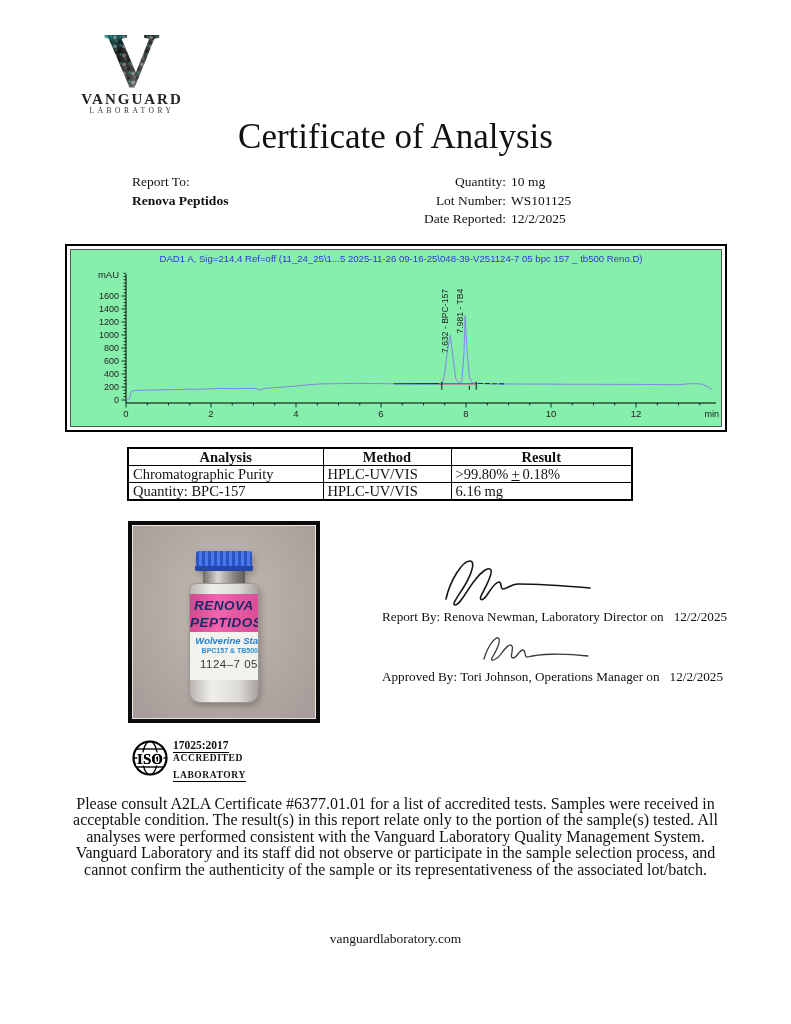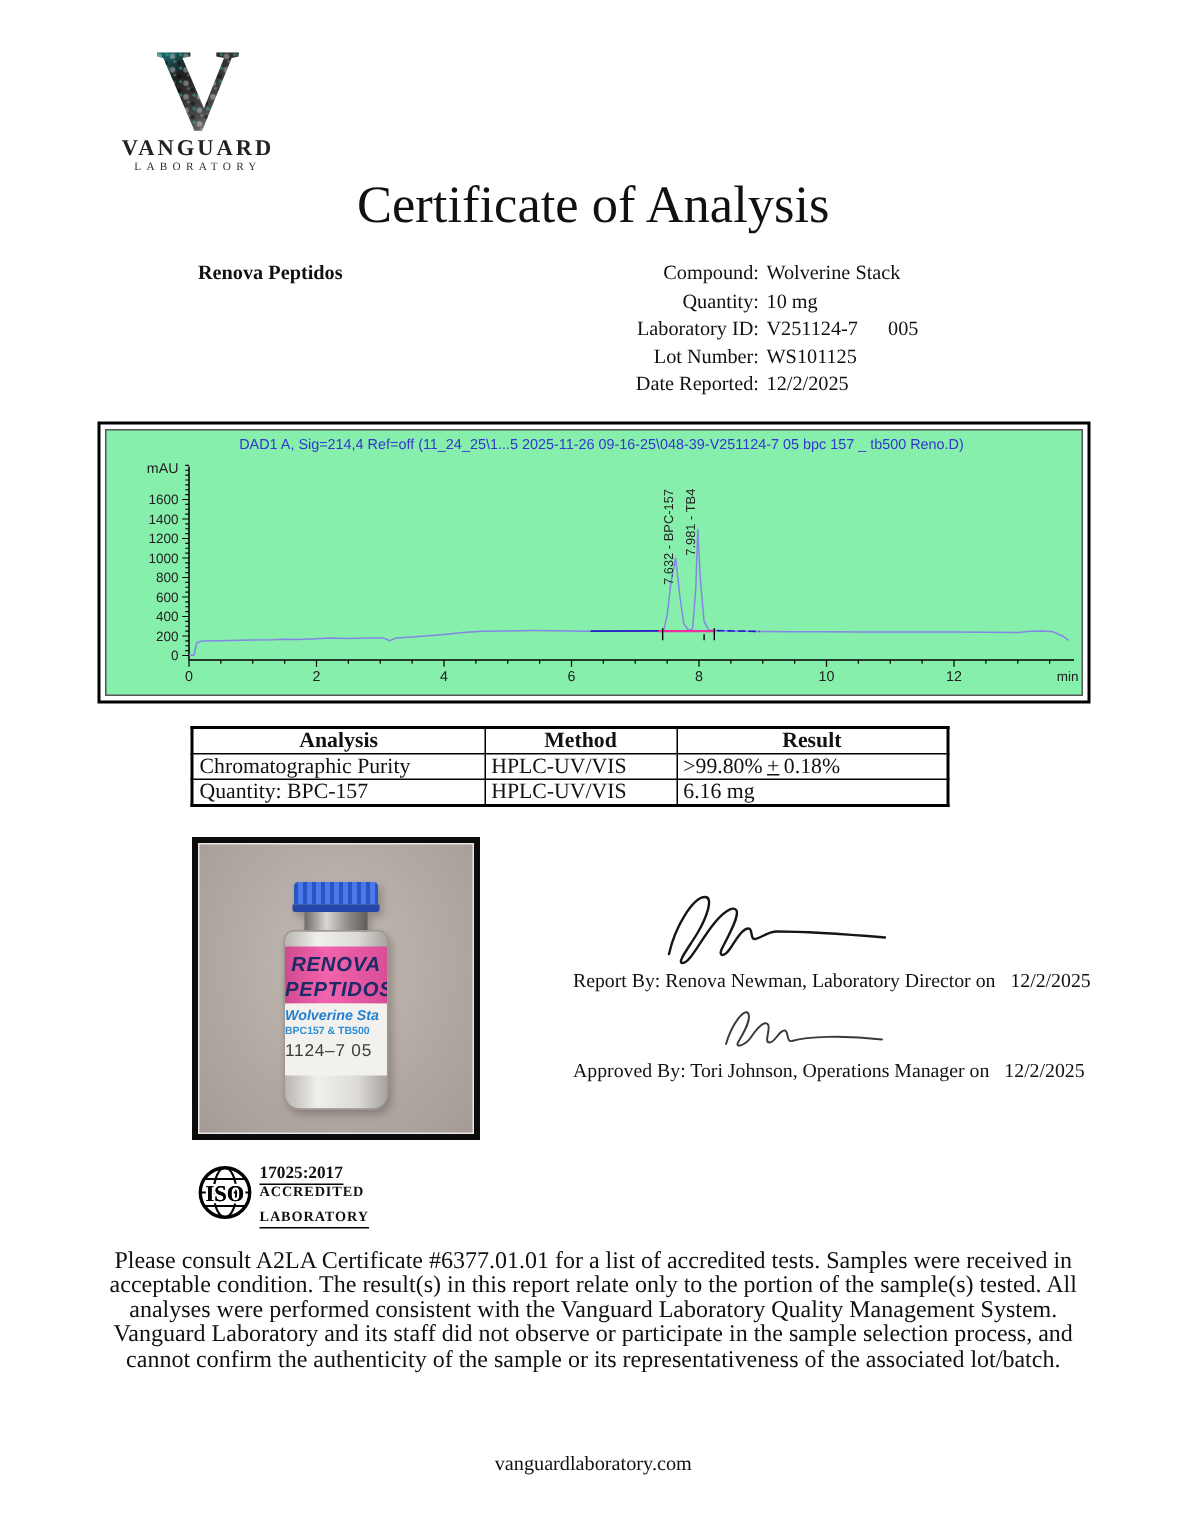--- a/index.html
+++ b/index.html
@@ -55,21 +55,21 @@
   .vial-cap-rim { width:58px; height:5px; margin:0 auto; background:#2446a8; border-radius:0 0 2px 2px; }
   .vial-crimp { width:42px; height:13px; margin:0 auto;
     background:linear-gradient(90deg,#6e6a66,#d9d7d3 35%,#8e8a86 70%,#5f5b58); }
   .vial-body { width:70px; height:120px; margin:-1px auto 0; border-radius:7px 7px 11px 11px; overflow:hidden;
     background:linear-gradient(90deg,#b9b5b0,#f0efec 32%,#dcdad6 72%,#a7a39e);
     border:1px solid #9d9892; }
   .vial-shoulder { height:10px; }
   .label-pink { height:38px; background:linear-gradient(90deg,#d14a90,#f263ad 40%,#d94f97);
     color:#1c2a66; font-weight:bold; font-style:italic; text-align:center;
     font-family:"Liberation Sans", sans-serif; font-size:13.5px; line-height:17px; letter-spacing:.5px; padding-top:3px; }
-  .label-white { height:48px; background:#f2f1ed; text-align:left; font-family:"Liberation Sans", sans-serif; padding-top:3px; }
+  .label-white { height:48px; background:#f2f1ed; text-align:right; font-family:"Liberation Sans", sans-serif; padding-top:3px; }
   .label-white .l1 { color:#1f7fd0; font-weight:bold; font-style:italic; font-size:9.5px; line-height:11px; }
   .label-white .l2 { color:#2a8ed8; font-weight:bold; font-size:7px; line-height:9px; }
   .label-white .code { color:#3a3a3a; font-size:11.5px; line-height:15px; letter-spacing:.5px; margin-top:2px; }
   
   .signatures { margin-left:62px; padding-top:34px; font-size:13.2px; width:340px; }
   .sig-img1 { margin-left:58px; display:block; }
   .sig-img2 { margin-left:92px; display:block; margin-top:4px; }
   .sig-line { display:flex; align-items:baseline; margin-top:2px; white-space:nowrap; }
   .sig-date { margin-left:10px; }
   
@@ -109,35 +109,27 @@
       </svg>
       <div class="logo-word"><span>VANGUARD</span></div>
       <div class="logo-sub">LABORATORY</div>
     </div>
   </div>
 
   <div class="title">Certificate of Analysis</div>
 
   <div class="info">
     <div class="report-to">
+      <div>Report To:</div>
       <div class="name">Renova Peptidos</div>
     </div>
     <div class="fields">
-      <div class="info-row">
-        <div class="info-label">Compound:</div>
-        <div class="info-value">Wolverine Stack</div>
-      </div>
       <div class="info-row">
         <div class="info-label">Quantity:</div>
         <div class="info-value">10 mg</div>
-      </div>
-      <div class="info-row">
-        <div class="info-label">Laboratory ID:</div>
-        <div class="info-value">V251124-7</div>
-        <div class="info-value2">005</div>
       </div>
       <div class="info-row">
         <div class="info-label">Lot Number:</div>
         <div class="info-value">WS101125</div>
       </div>
       <div class="info-row">
         <div class="info-label">Date Reported:</div>
         <div class="info-value">12/2/2025</div>
       </div>
     </div>

